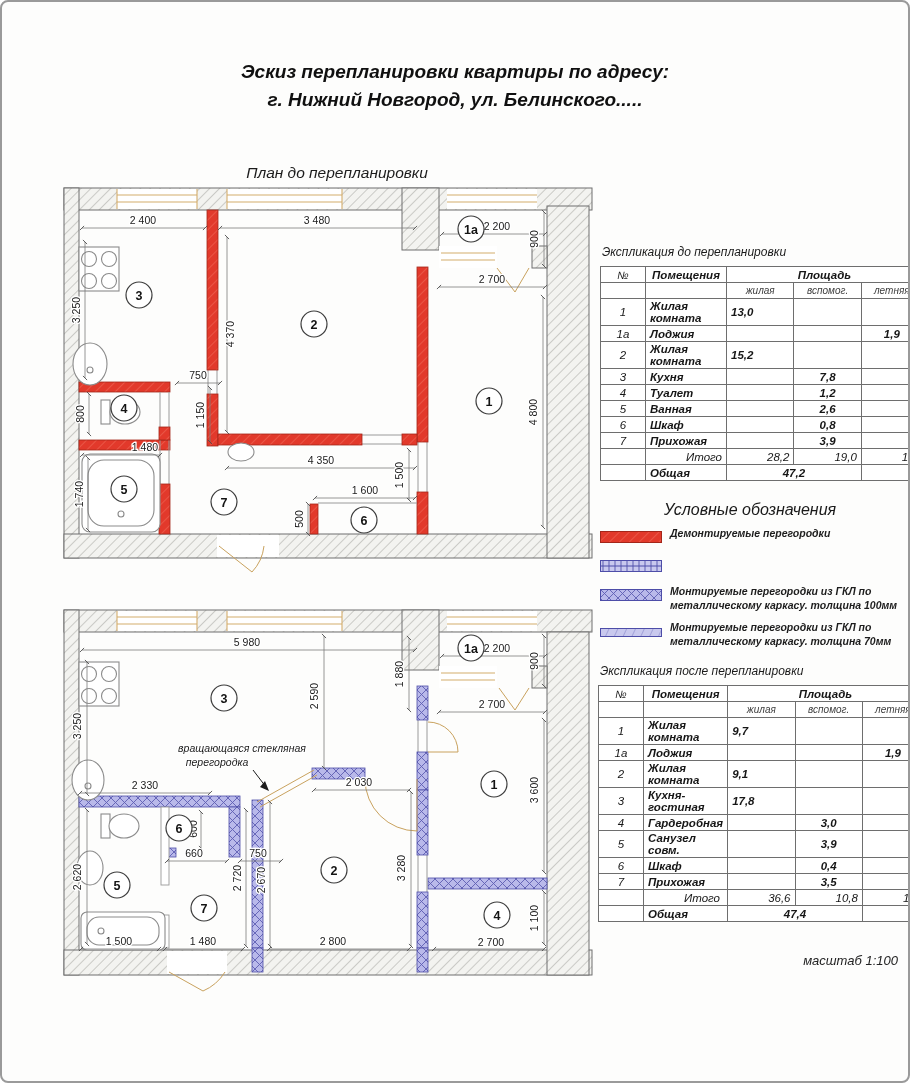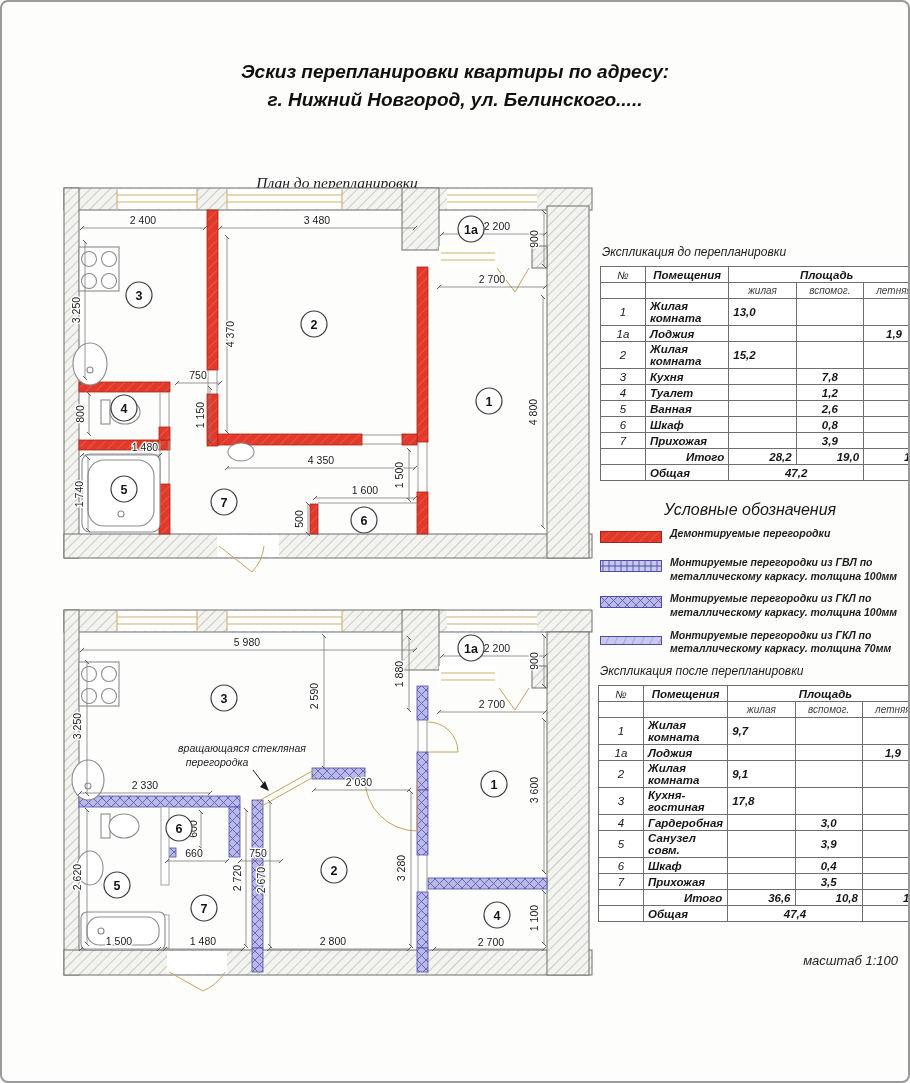--- a/index.html
+++ b/index.html
@@ -5,21 +5,21 @@
   html,body{margin:0;padding:0;background:#fff;}
   *{box-sizing:border-box;}
   .canvas{
     position:relative;width:910px;height:1083px;background:#fdfdfc;
     border:2px solid #9a9a9a;border-radius:8px;overflow:hidden;
     font-family:"Liberation Sans",sans-serif;color:#161616;
   }
   .doc-title{position:absolute;left:0;top:56px;width:100%;text-align:center;
     font-style:italic;font-weight:bold;font-size:19px;line-height:1.45;color:#101010;}
   .plan-title{position:absolute;font-style:italic;font-size:15.5px;color:#1c1c1c;text-align:center;}
-  #plan1-title{left:55px;top:172px;width:560px;font-family:Liberation Serif, serif;}
+  #plan1-title{left:55px;top:162px;width:560px;}
   #plan2-title{left:55px;top:578px;width:580px;}
   .plan-svg{position:absolute;}
   #plan1{left:55px;top:180px;}
   #plan2{left:55px;top:598px;}
 
   
   .exp-block{position:absolute;width:302px;}
   #exp1{left:598px;top:243px;}
   #exp2{left:596px;top:662px;}
   .exp-title{font-style:italic;font-size:12px;color:#1a1a1a;margin:0 0 7px 2px;white-space:nowrap;}
@@ -29,21 +29,21 @@
   table.xtable{border:1.5px solid #4a4a4a;}
   .h-num{width:26px;text-align:center;font-weight:normal;font-size:10.5px;}
   .h-name{width:112px;text-align:center;font-weight:bold;font-size:11.5px;margin-top:36px;}
   .h-area{text-align:center;font-weight:bold;font-size:11.5px;}
   .sub td{font-size:10px;color:#3d3d3d;text-align:center;height:13px;}
   td.c-num{width:26px;text-align:center;}
   td.c-name{width:112px;text-align:left;padding-left:6px;font-weight:bold;}
   td.c-zh{width:52px;text-align:left;padding-left:9px;font-weight:bold;}
   td.c-vs{width:60px;text-align:center;font-weight:bold;}
   td.c-le{width:50px;text-align:center;font-weight:bold;}
-  tr.totals td{font-weight:bold;padding-left:40px;}
+  tr.totals td{font-weight:normal;padding-left:40px;}
   tr.overall td{font-weight:bold;}
   td.merged{text-align:center;font-weight:bold;}
 
   
   #legend{position:absolute;left:598px;top:499px;width:300px;}
   .legend-title{font-style:italic;font-size:16px;color:#1a1a1a;text-align:center;margin:0 0 8px 0;}
   .legend-row{display:flex;align-items:flex-start;margin-bottom:9px;}
   .legend-swatch{width:70px;flex:0 0 70px;padding-top:2px;}
   .legend-label{font-size:10.5px;font-style:italic;font-weight:bold;line-height:1.3;color:#1d1d1d;}
 
@@ -536,21 +536,20 @@
       </div>
       <div class="legend-label">Демонтируемые перегородки</div>
     </div>
     <div class="legend-row">
       <div class="legend-swatch">
         <svg width="62" height="12">
             <rect x="0.5" y="0.5" width="61" height="11" fill="url(#hatchT)" stroke="#4d4da8"></rect>
             <line x1="0" y1="6" x2="62" y2="6" stroke="#4d4da8" stroke-width="1"></line>
           </svg>
       </div>
-      <div class="legend-label">Монтируемые перегородки из ГВЛ по металлическому каркасу. толщина 100мм</div>
     </div>
     <div class="legend-row">
       <div class="legend-swatch">
         <svg width="62" height="12">
             <rect x="0.5" y="0.5" width="61" height="11" fill="url(#hatchX)" stroke="#4d4da8"></rect>
           </svg>
       </div>
       <div class="legend-label">Монтируемые перегородки из ГКЛ по металлическому каркасу. толщина 100мм</div>
     </div>
     <div class="legend-row">

